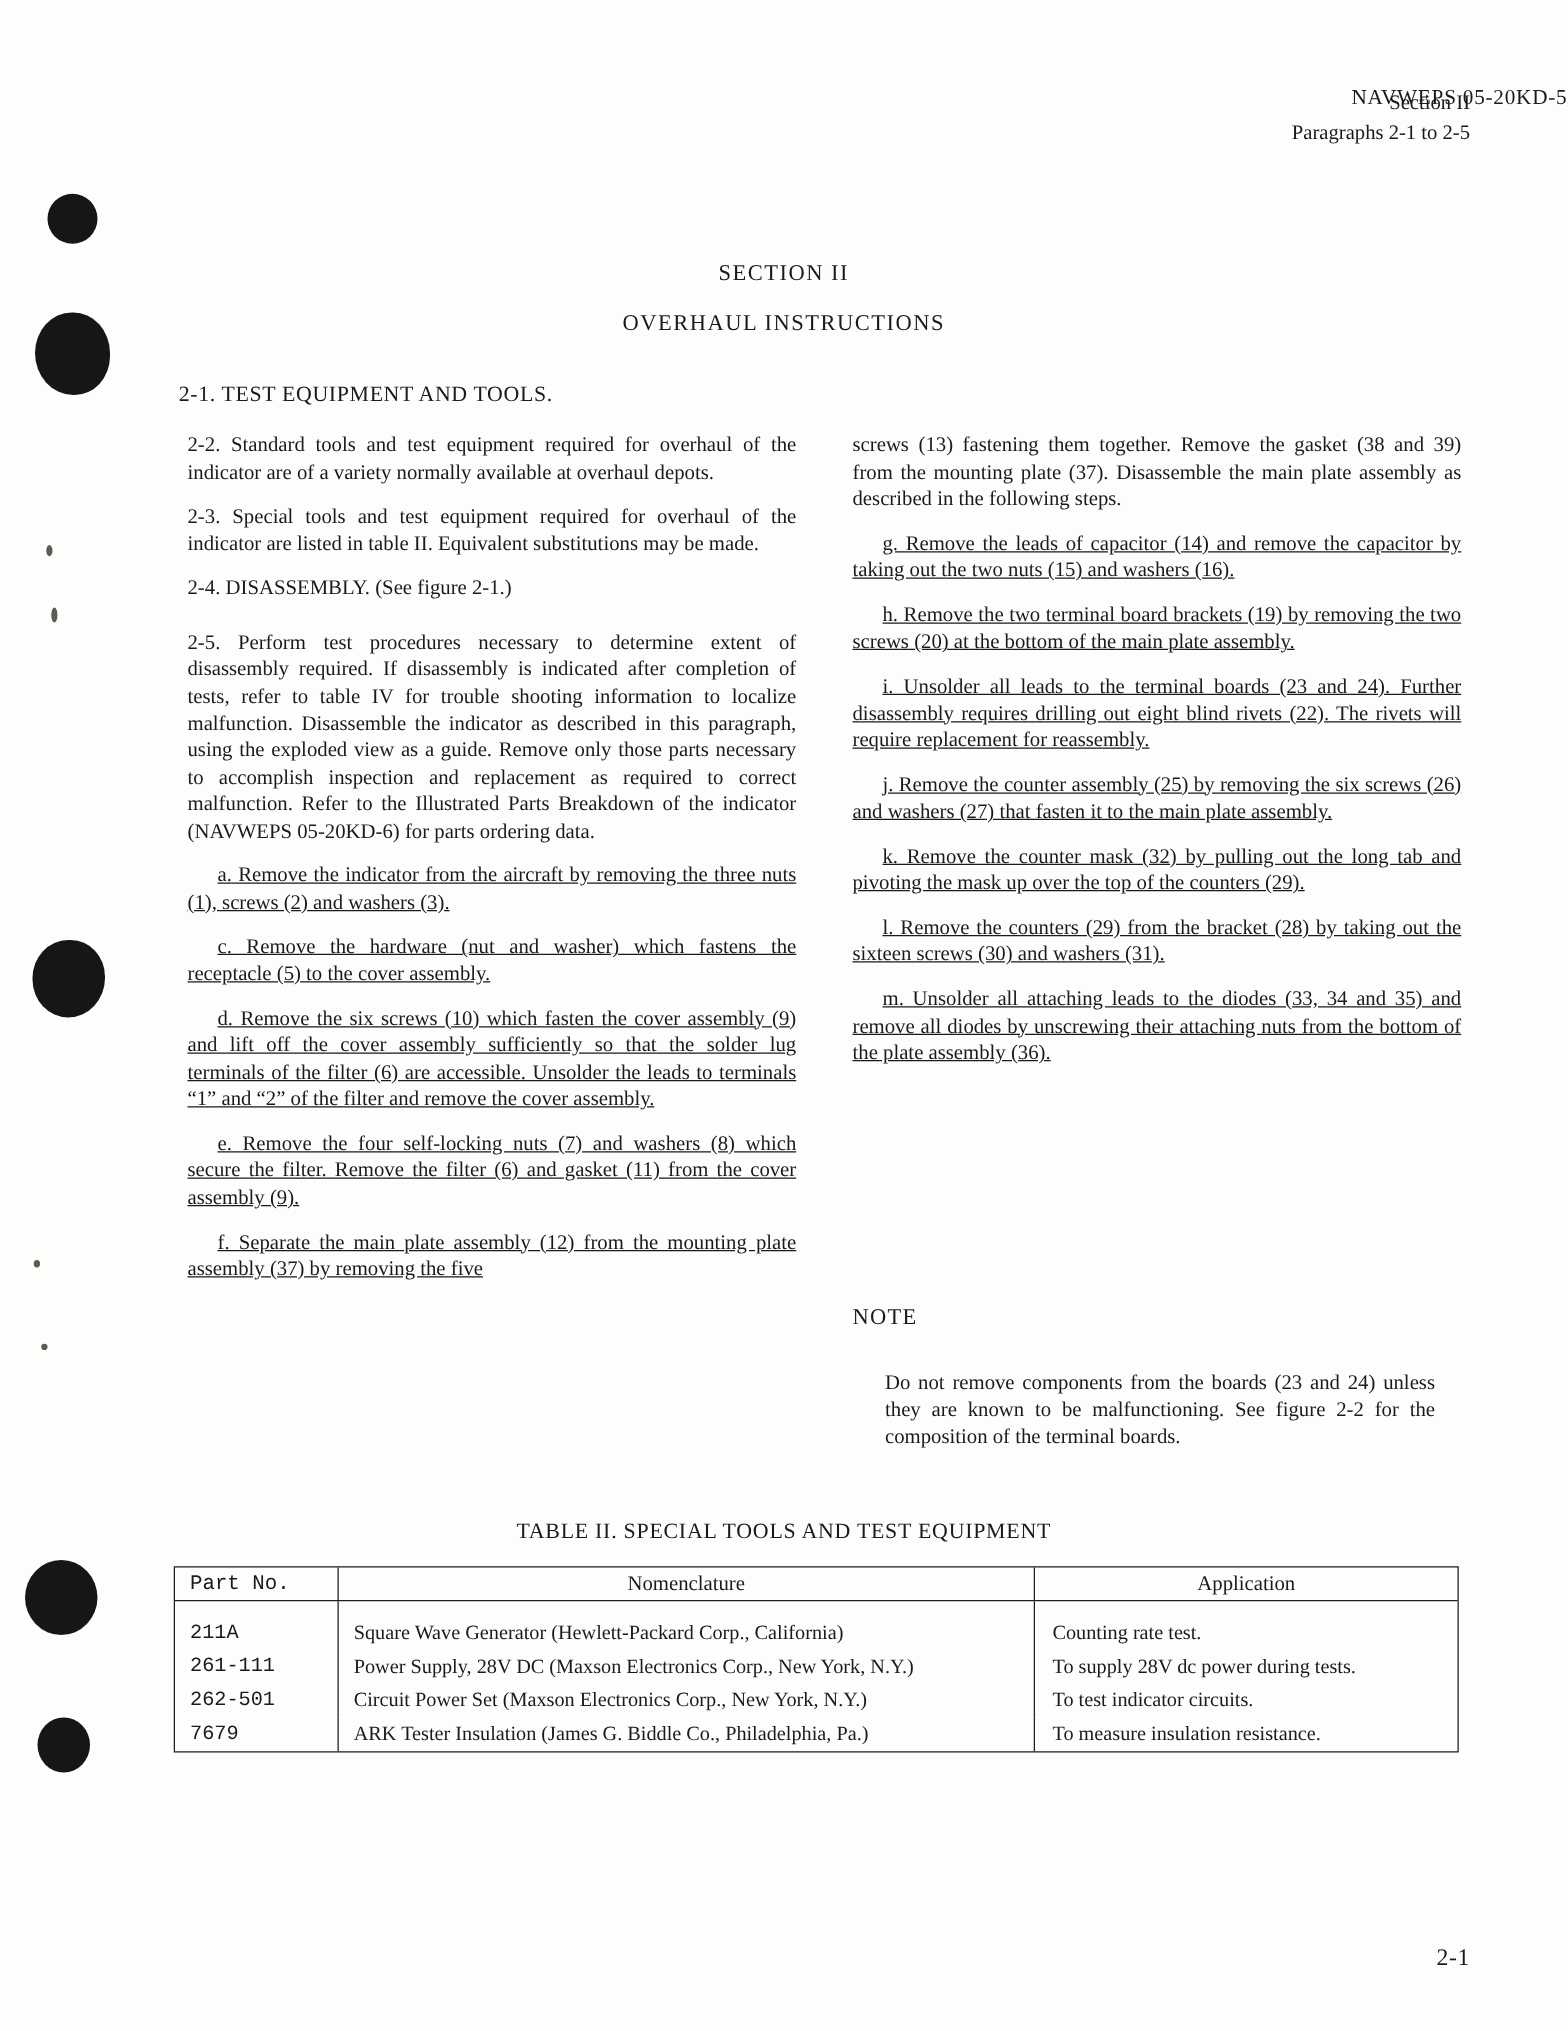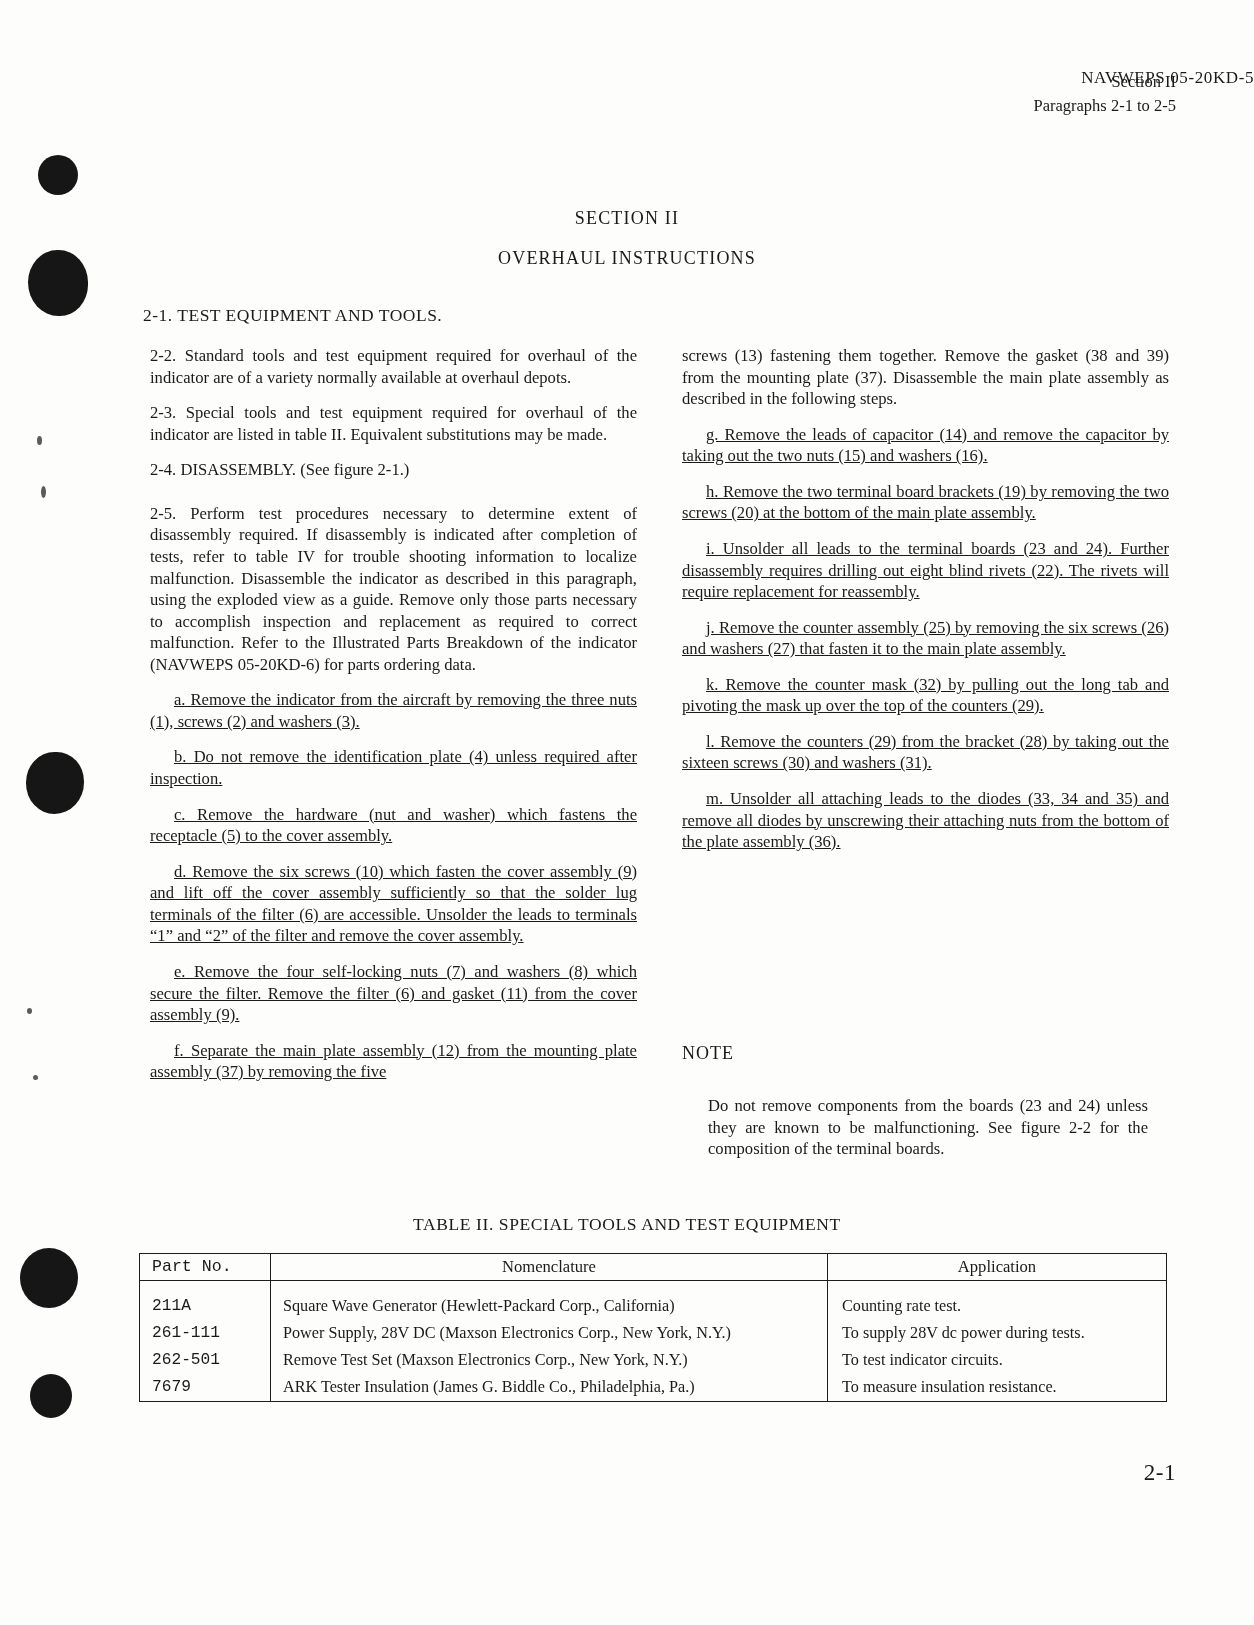--- a/index.html
+++ b/index.html
@@ -156,22 +156,22 @@
   thead td.col-part { text-align: left; padding-left: 12px; }
   tbody td { line-height: 1.30; }
   tbody tr:first-child td { padding-top: 15px; }
   tbody td.col-part { padding-left: 12px; }
   tbody td.nom { padding-left: 12px; }
   tbody td.app { padding-left: 14px; padding-right: 6px; }
 
   .folio {
     position: absolute;
     right: 78px;
-    top: 1460px;
-    font-size: 23px;
+    top: 1556px;
+    font-size: 19px;
     letter-spacing: 0.5px;
   }
 </style>
 </head>
 <body>
 
 <div class="page">
 
   <div class="hole h1"></div>
   <div class="hole h2"></div>
@@ -192,21 +192,20 @@
   <div class="sec-title">SECTION  II</div>
   <div class="sec-sub">OVERHAUL INSTRUCTIONS</div>
   <div class="para-head">2-1.  TEST EQUIPMENT AND TOOLS.</div>
 
   <div class="col col-left">
     <p>2-2.  Standard tools and test equipment required for overhaul of the indicator are of a variety normally available at overhaul depots.</p>
     <p>2-3.  Special tools and test equipment required for overhaul of the indicator are listed in table II. Equivalent substitutions may be made.</p>
     <p class="gapbig">2-4.  DISASSEMBLY.  (See figure 2-1.)</p>
     <p>2-5.  Perform test procedures necessary to determine extent of disassembly required.  If disassembly is indicated after completion of tests, refer to table IV for trouble shooting information to localize malfunction.  Disassemble the indicator as described in this paragraph, using the exploded view as a guide.  Remove only those parts necessary to accomplish inspection and replacement as required to correct malfunction.  Refer to the Illustrated Parts Breakdown of the indicator (NAVWEPS 05-20KD-6) for parts ordering data.</p>
     <p class="ind">a.  Remove the indicator from the aircraft by removing the three nuts (1), screws (2) and washers (3).</p>
-    <p class="ind">b.  Do not remove the identification plate (4) unless required after inspection.</p>
     <p class="ind">c.  Remove the hardware (nut and washer) which fastens the receptacle (5) to the cover assembly.</p>
     <p class="ind">d.  Remove the six screws (10) which fasten the cover assembly (9)  and lift off the cover assembly sufficiently so that the solder lug terminals of the filter (6) are accessible.  Unsolder the leads to terminals “1” and “2” of the filter and remove the cover assembly.</p>
     <p class="ind">e.  Remove the four self-locking nuts (7) and washers (8) which secure the filter.  Remove the filter (6) and gasket (11) from the cover assembly (9).</p>
     <p class="ind">f.  Separate the main plate assembly (12) from the mounting plate assembly (37) by removing the five</p>
   </div>
 
   <div class="col col-right">
     <p>screws (13) fastening them together.  Remove the gasket (38 and 39) from the mounting plate (37).  Disassemble the main plate assembly as described in the following steps.</p>
     <p class="ind">g.  Remove the leads of capacitor (14) and remove the capacitor by taking out the two nuts (15) and washers (16).</p>
     <p class="ind">h.  Remove the two terminal board brackets (19) by removing the two screws (20) at the bottom of the main plate assembly.</p>
@@ -237,21 +236,21 @@
           <td class="nom">Square Wave Generator (Hewlett-Packard Corp., California)</td>
           <td class="col-app app">Counting rate test.</td>
         </tr>
         <tr>
           <td class="col-part">261-111</td>
           <td class="nom">Power Supply, 28V DC (Maxson Electronics Corp., New York, N.Y.)</td>
           <td class="col-app app">To supply 28V dc power during tests.</td>
         </tr>
         <tr>
           <td class="col-part">262-501</td>
-          <td class="nom">Remove Test Set (Maxson Electronics Corp., New York, N.Y.)</td>
+          <td class="nom">Circuit Power Set (Maxson Electronics Corp., New York, N.Y.)</td>
           <td class="col-app app">To test indicator circuits.</td>
         </tr>
         <tr>
           <td class="col-part">7679</td>
           <td class="nom">ARK Tester Insulation (James G. Biddle Co., Philadelphia, Pa.)</td>
           <td class="col-app app">To measure insulation resistance.</td>
         </tr>
       </tbody>
     </table>
   </div>

